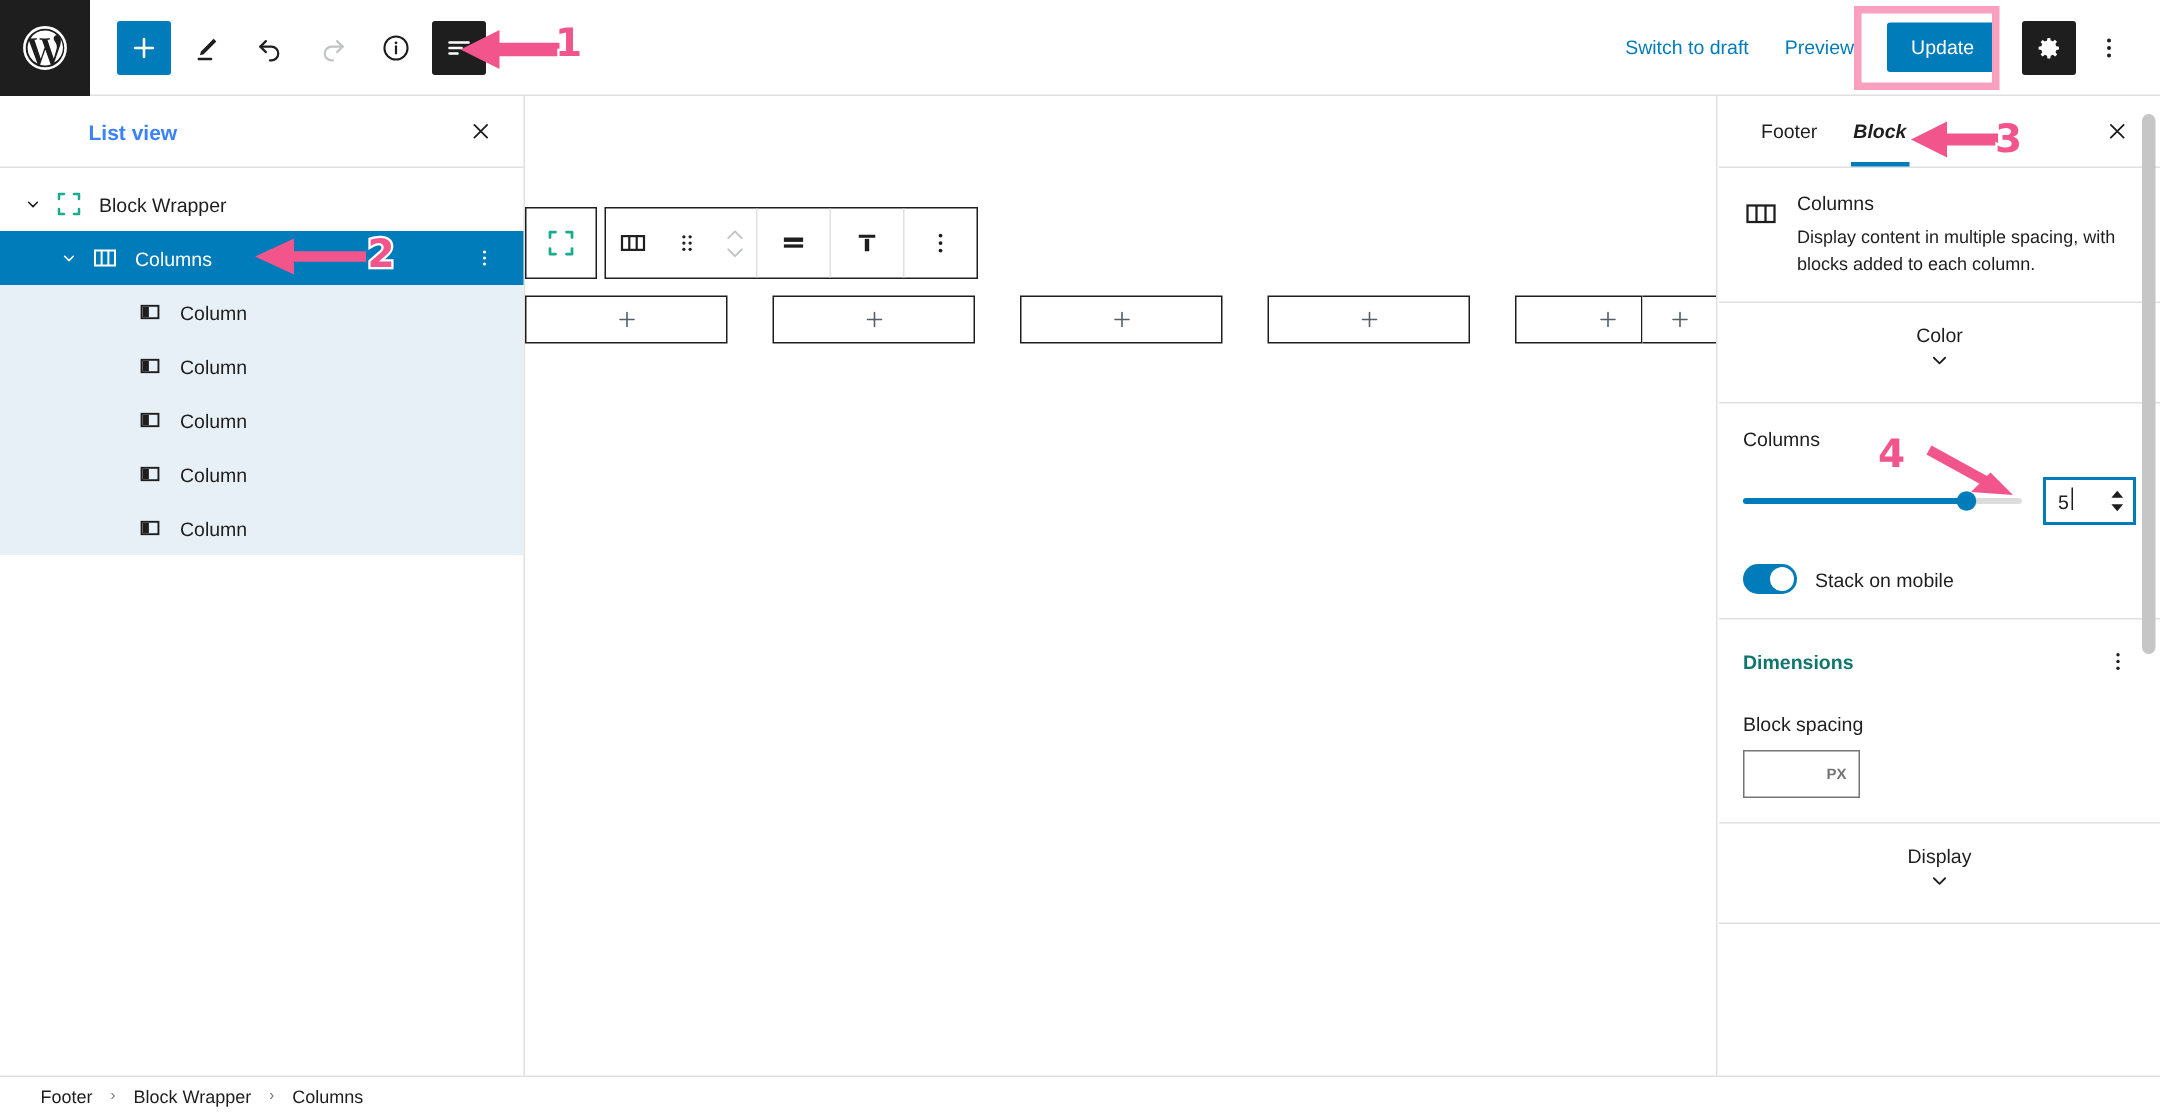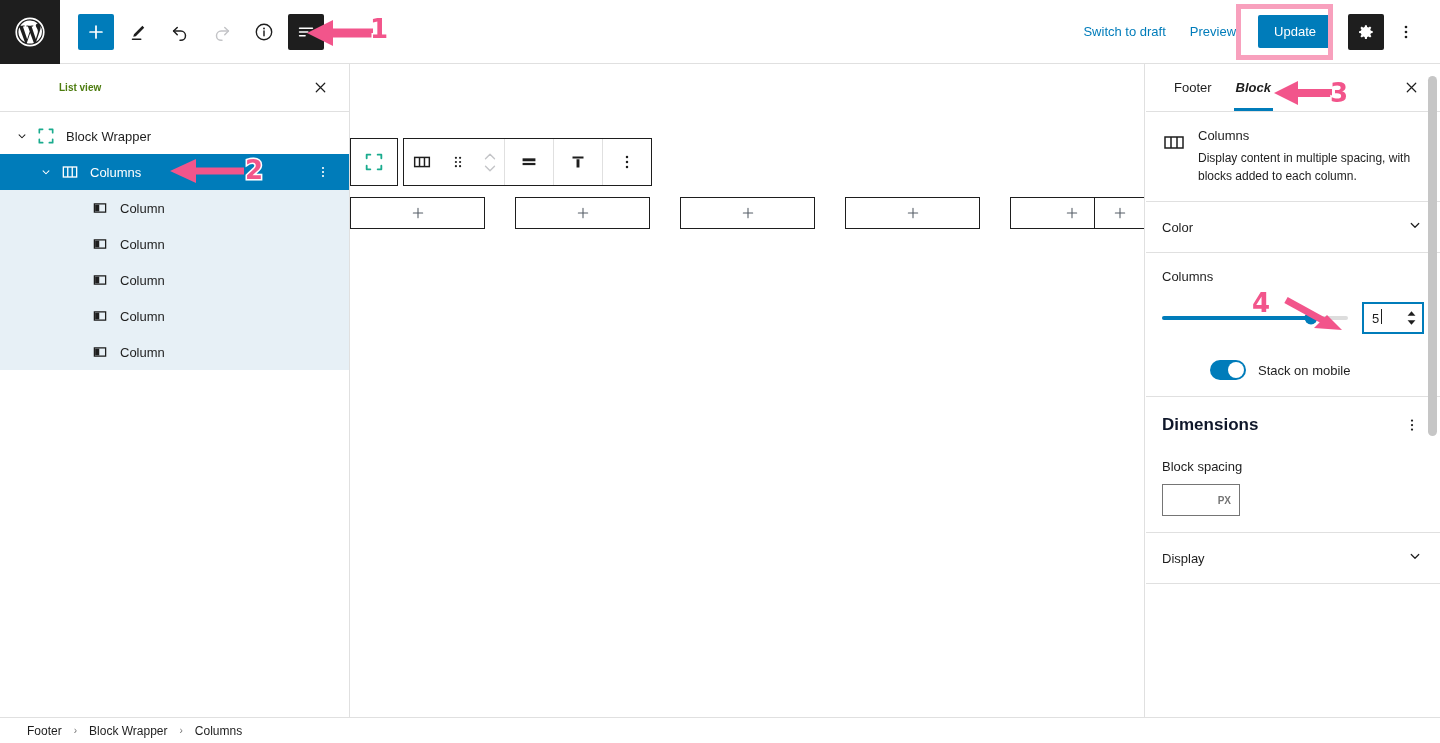--- a/index.html
+++ b/index.html
@@ -59,21 +59,21 @@
 
   
   .listview {
     position: absolute; top: 64px; left: 0; width: 350px; height: 653px;
     background: #fff; border-right: 1px solid #e0e0e0;
   }
   .lv-head {
     height: 48px; display: flex; align-items: center;
     padding: 0 14px 0 18px; border-bottom: 1px solid #e0e0e0;
   }
-  .lv-title { font-size: 10px; font-weight: bold; color: #4d7c0f; padding-left: 41px; }
+  .lv-title { font-size: 14px; font-weight: bold; color: #3b82f6; padding-left: 41px; }
   .lv-close {
     margin-left: auto; width: 30px; height: 30px; border: none;
     background: transparent; cursor: pointer; color: #1e1e1e;
     display: flex; align-items: center; justify-content: center;
   }
   .lv-rows { padding-top: 6px; }
   .lv-row {
     display: flex; align-items: center; height: 36px;
     font-size: 13px; color: #1e1e1e; cursor: pointer; position: relative;
   }
@@ -164,21 +164,21 @@
     background: transparent; cursor: pointer; color: #1e1e1e;
     display: flex; align-items: center; justify-content: center;
   }
   .st-section { border-bottom: 1px solid #e0e0e0; padding: 16px; }
   .blk-card { display: flex; gap: 12px; align-items: flex-start; }
   .blk-card-icon { flex: 0 0 24px; margin-top: 2px; color: #1e1e1e; }
   .blk-card-title { font-size: 13px; color: #1e1e1e; margin-bottom: 6px; }
   .blk-card-desc { font-size: 12px; color: #1e1e1e; line-height: 1.5; }
   .accordion {
     display: flex; align-items: center; justify-content: space-between;
-    padding: 14px 16px; border-bottom: 1px solid #e0e0e0; cursor: pointer;
+    padding: 14px 16px; border-bottom: 1px solid #e0e0e0; cursor: pointer; flex-direction: column;
   }
   .accordion-title { font-size: 13px; color: #1e1e1e; }
   .ctrl-section { padding: 16px; border-bottom: 1px solid #e0e0e0; }
   .ctrl-label { font-size: 13px; color: #1e1e1e; margin-bottom: 18px; }
   .slider-row { display: flex; align-items: center; gap: 14px; }
   .slider { position: relative; flex: 1; height: 4px; background: #ddd; border-radius: 2px; }
   .slider-fill {
     position: absolute; left: 0; top: 0; height: 4px;
     background: #007cba; border-radius: 2px; width: 80%;
   }
@@ -193,35 +193,35 @@
   }
   .num-val { font-size: 13px; color: #1e1e1e; position: relative; }
   .num-val::after {
     content: ''; position: absolute; right: -3px; top: -2px;
     width: 1px; height: 15px; background: #1e1e1e;
   }
   .spinner {
     position: absolute; right: 5px; top: 50%; transform: translateY(-50%);
     display: flex; flex-direction: column; gap: 2px; cursor: pointer;
   }
-  .toggle-row { display: flex; align-items: center; gap: 12px; margin-top: 26px; margin-left: 48px; }
+  .toggle-row { display: flex; align-items: center; gap: 12px; margin-top: 26px; }
   .toggle {
     width: 36px; height: 20px; background: #007cba; border-radius: 10px;
     position: relative; cursor: pointer; flex: 0 0 36px;
   }
   .toggle-knob {
     position: absolute; right: 2px; top: 2px; width: 16px; height: 16px;
     background: #fff; border-radius: 50%;
   }
   .toggle-label { font-size: 13px; color: #1e1e1e; }
   .dim-head {
     display: flex; align-items: center; justify-content: space-between;
     margin-bottom: 22px;
   }
-  .dim-title { font-size: 17px; font-weight: bold; color: #0f172a; }
+  .dim-title { font-size: 13px; font-weight: bold; color: #0f766e; }
   .dim-kebab {
     width: 24px; height: 24px; border: none; background: transparent;
     cursor: pointer; display: flex; align-items: center; justify-content: center;
   }
   .sp-label { font-size: 13px; color: #1e1e1e; margin-bottom: 10px; }
   .sp-input {
     width: 78px; height: 32px; border: 1px solid #757575; background: #fff;
     display: flex; align-items: center; justify-content: flex-end;
     padding-right: 8px; cursor: text;
   }

